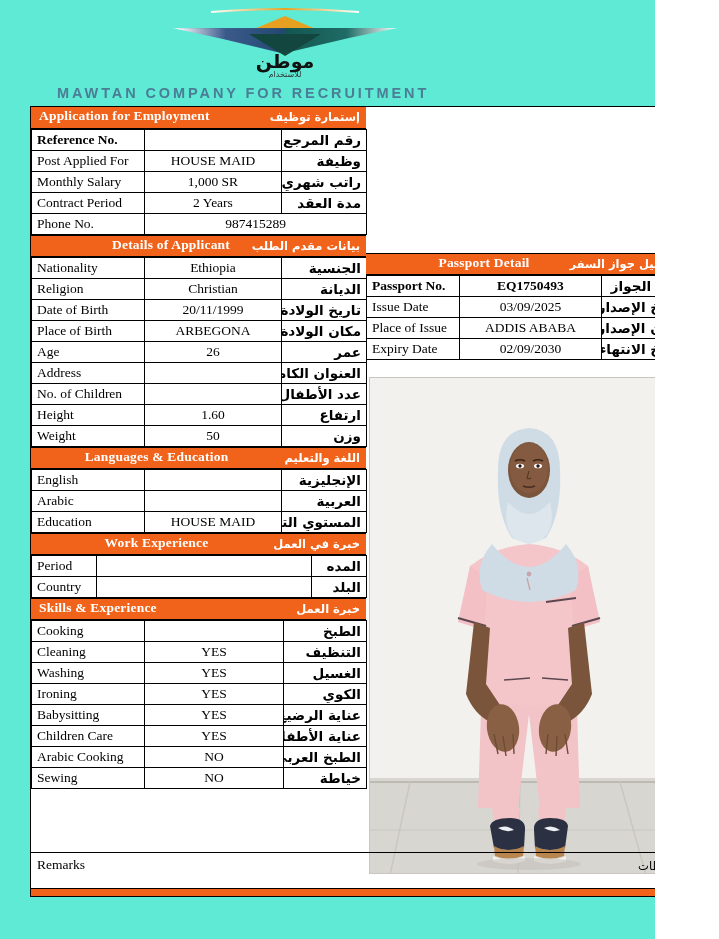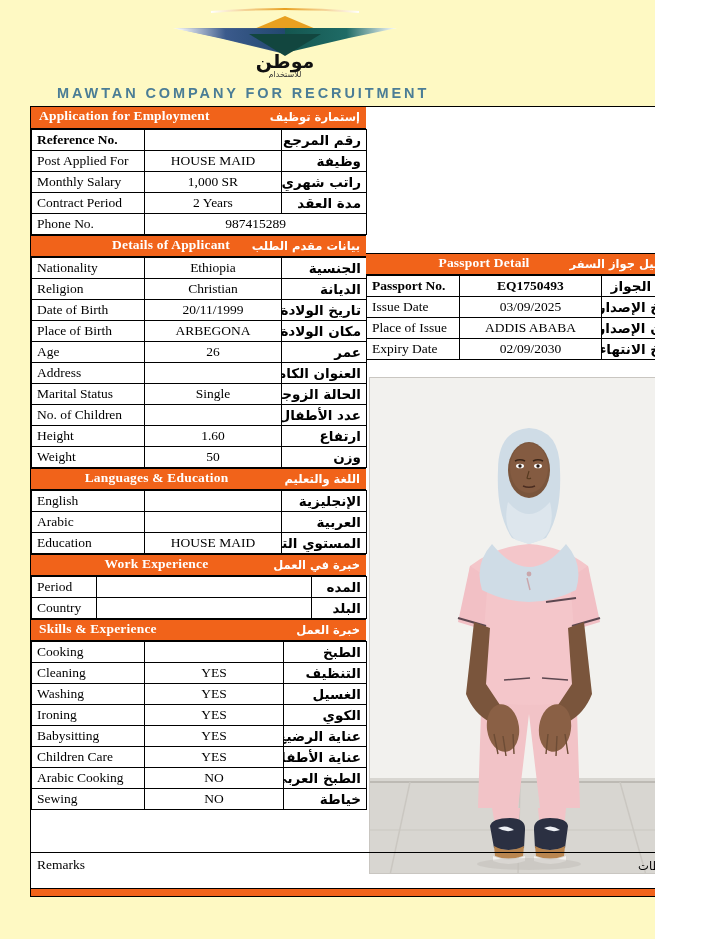--- a/index.html
+++ b/index.html
@@ -5,21 +5,21 @@
   * { box-sizing: border-box; }
   html, body {
     margin: 0; padding: 0;
     width: 719px; height: 939px;
     background: #ffffff;
     font-family: "Liberation Serif", serif;
   }
   .page {
     position: relative;
     width: 655px; height: 939px;
-    background: #fef9c3;
+    background: #5eead4;
     overflow: hidden;
   }
 
   
   .letterhead {
     position: absolute; left: 0; top: 0; width: 719px; height: 104px;
   }
   .logo-wrap {
     position: absolute; left: 163px; top: 6px; width: 244px; height: 72px;
   }
@@ -257,25 +257,20 @@
             </tr>
             <tr>
               <td class="lbl">Age</td>
               <td class="val">26</td>
               <td class="ar">عمر</td>
             </tr>
             <tr>
               <td class="lbl">Address</td>
               <td class="val"></td>
               <td class="ar">العنوان الكامل</td>
-            </tr>
-            <tr>
-              <td class="lbl">Marital Status</td>
-              <td class="val">Single</td>
-              <td class="ar">الحالة الزوجية</td>
             </tr>
             <tr>
               <td class="lbl">No. of Children</td>
               <td class="val"></td>
               <td class="ar">عدد الأطفال</td>
             </tr>
             <tr>
               <td class="lbl">Height</td>
               <td class="val">1.60</td>
               <td class="ar">ارتفاع</td>

